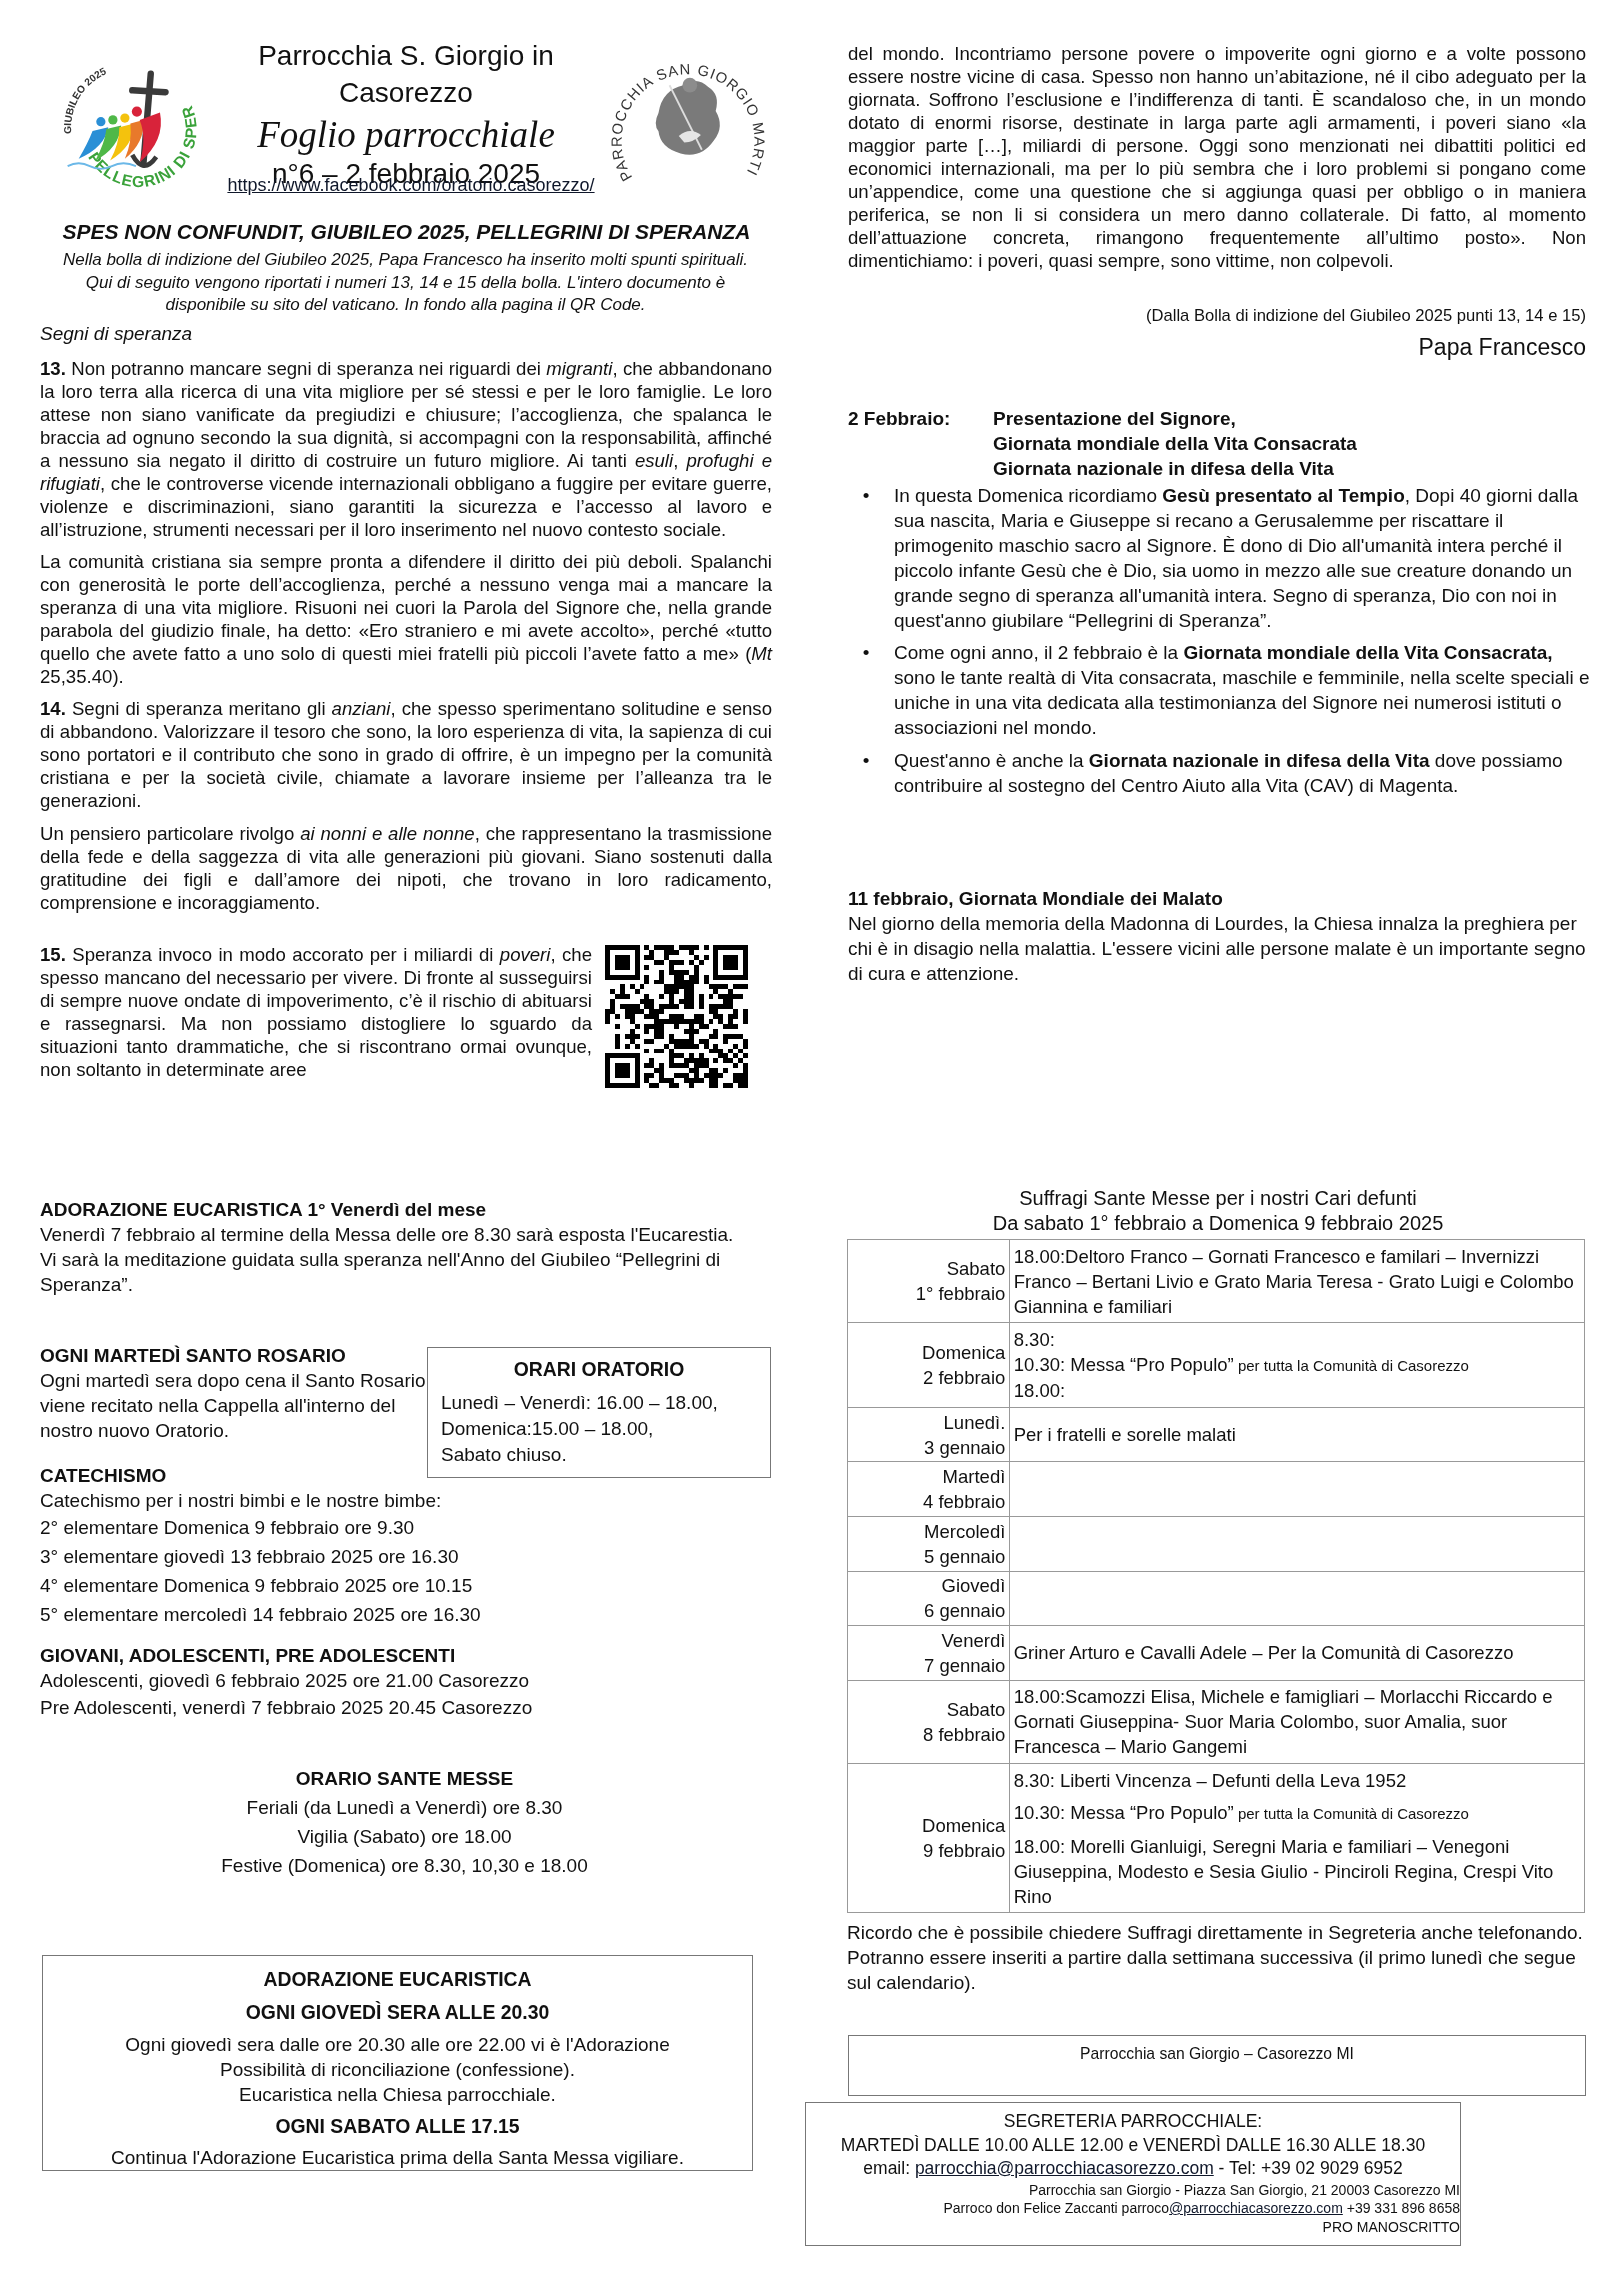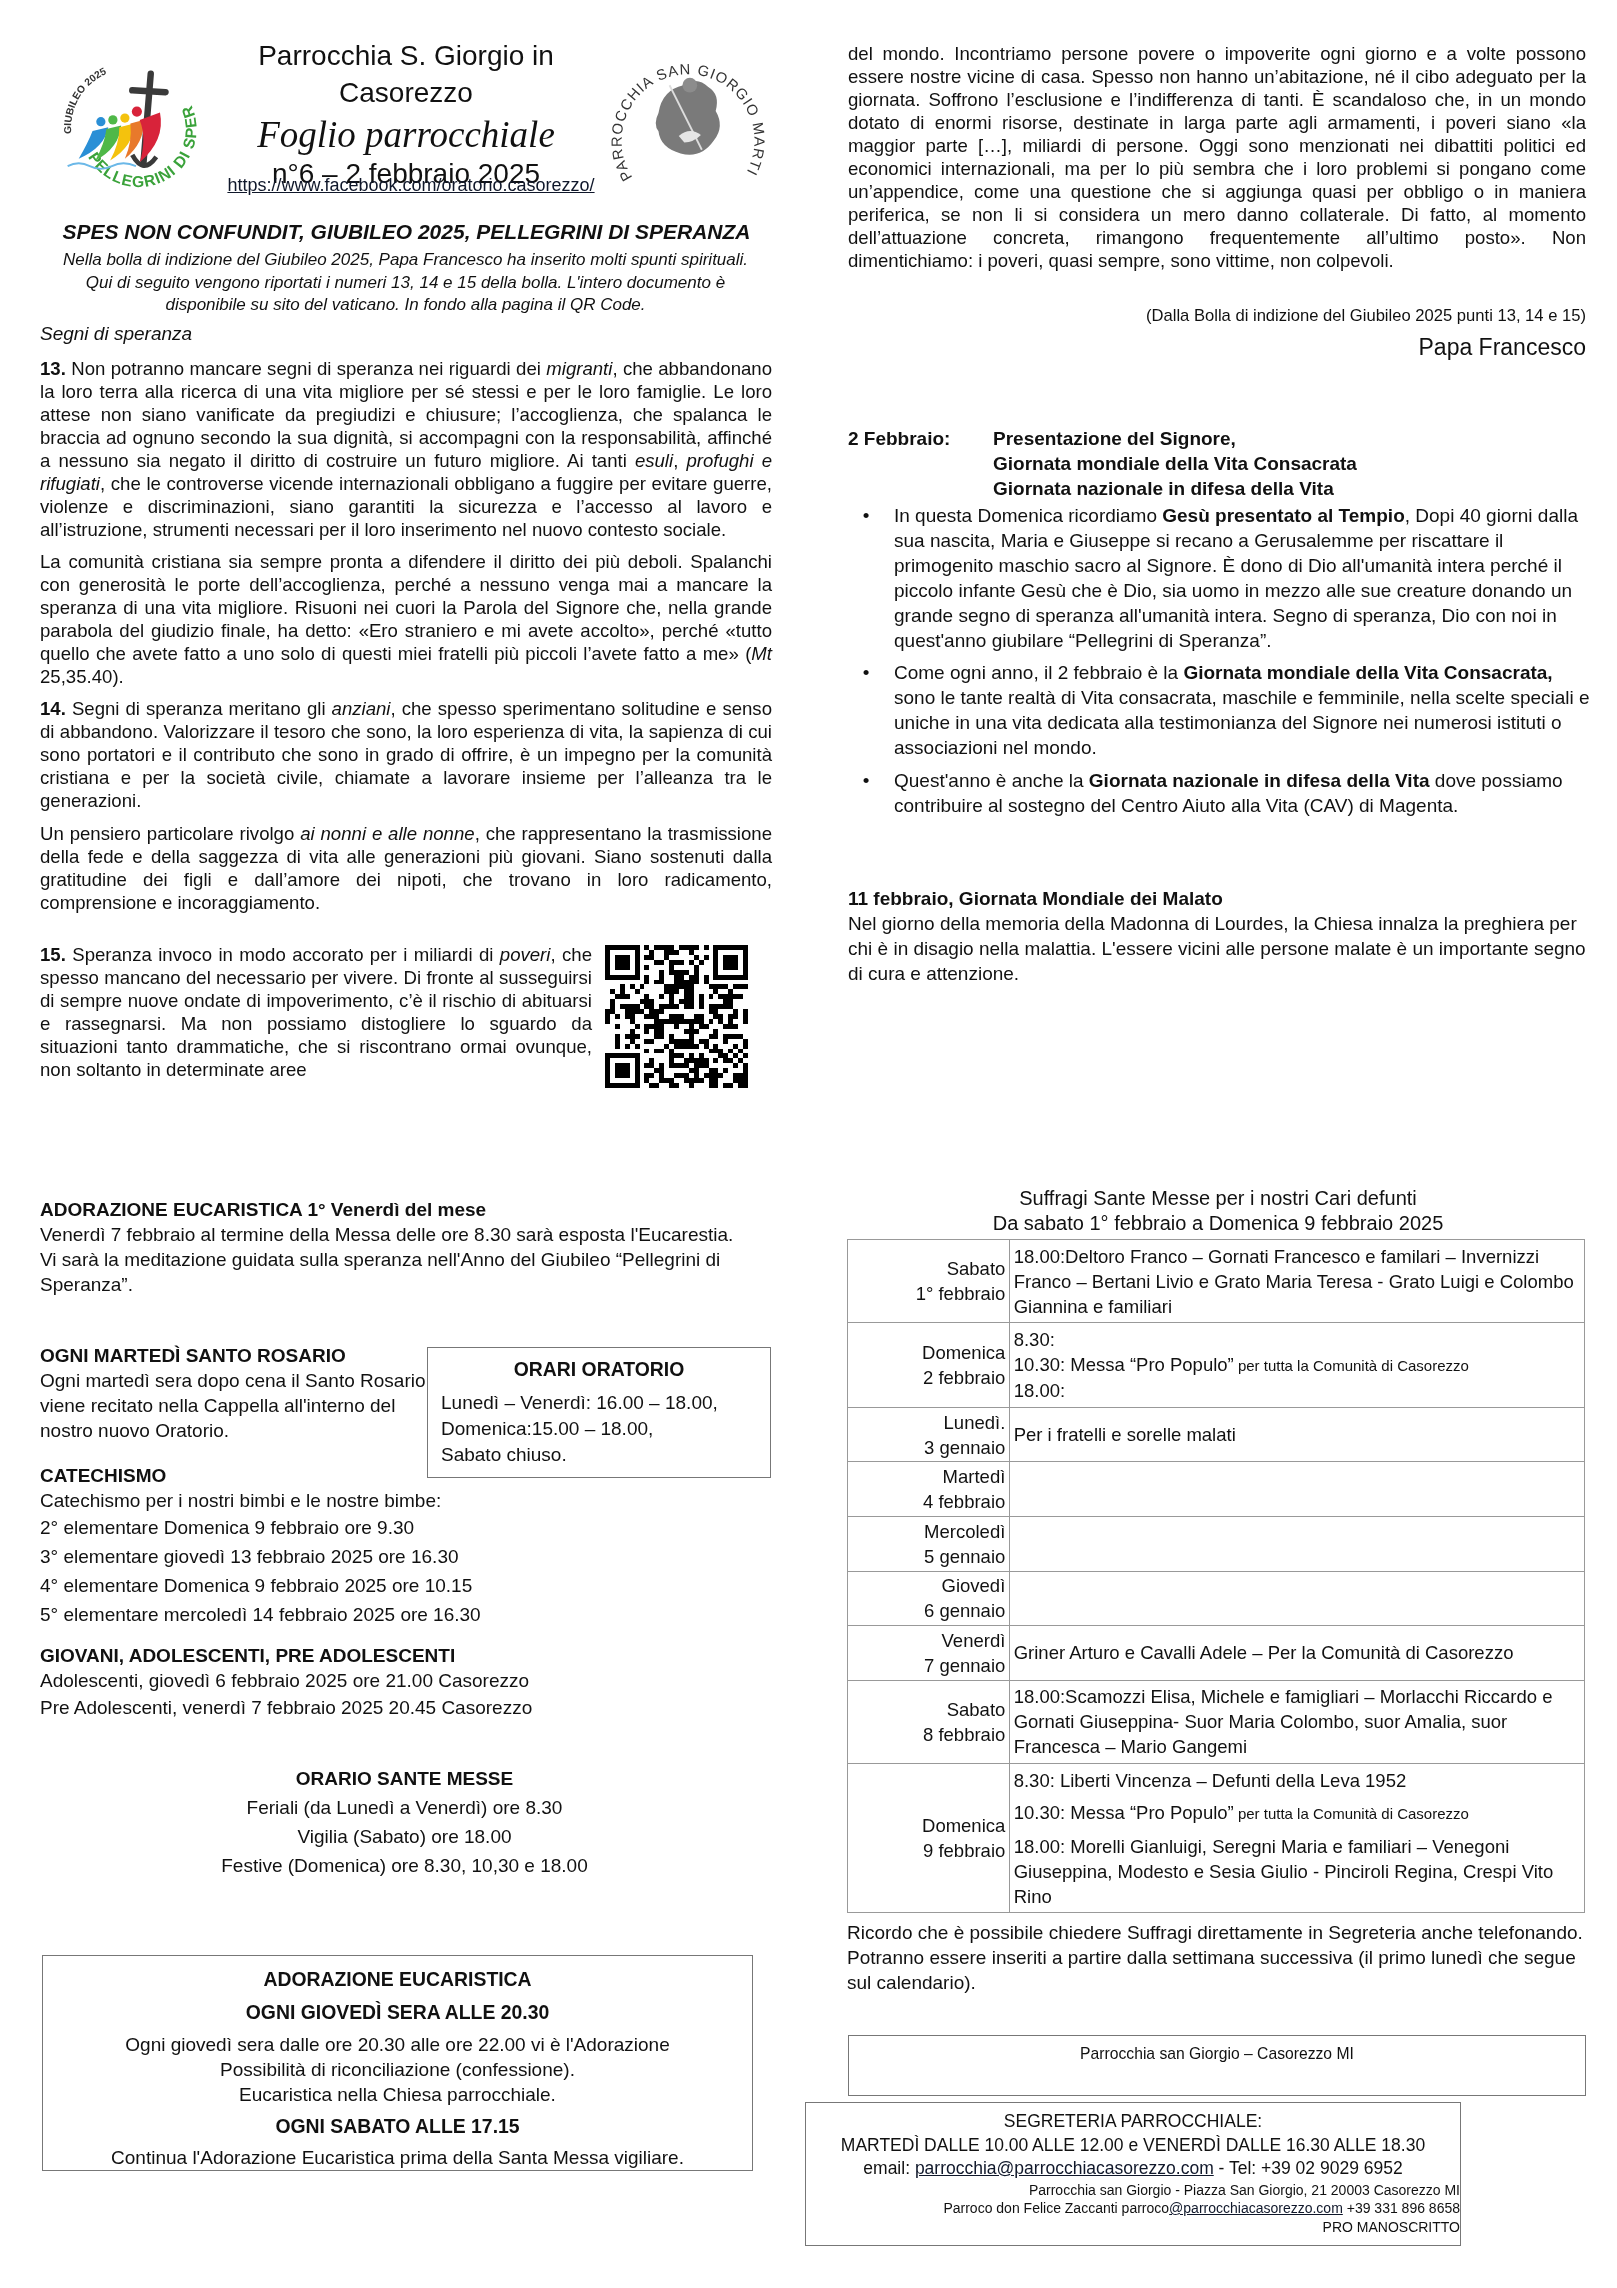--- a/index.html
+++ b/index.html
@@ -26,21 +26,21 @@
   .body { font-size: 18.6px; line-height: 23px; text-align: justify; }
   #col-left-body { left: 40px; top: 357px; width: 732px; }
   #col-left-body p { margin-bottom: 9.2px; }
   #para15 { left: 40px; top: 943px; width: 552px; }
   #qr { left: 605px; top: 945px; width: 143px; height: 143px; }
 
   #col-right-body { left: 848px; top: 42px; width: 738px; }
   #bolla-src { left: 848px; top: 305px; width: 738px; text-align: right; font-size: 16.6px; line-height: 22px; }
   #bolla-author { left: 848px; top: 335px; width: 738px; text-align: right; font-size: 23px; line-height: 24px; }
 
-  #feb2 { left: 848px; top: 426px; width: 748px; font-size: 19px; line-height: 25px; }
+  #feb2 { left: 848px; top: 406px; width: 748px; font-size: 19px; line-height: 25px; }
   #feb2 .head { display: flex; font-weight: bold; }
   #feb2 .head .k { width: 145px; flex-shrink: 0; }
   #feb2 ul { list-style: none; margin-top: 1.8px; }
   #feb2 li { position: relative; padding-left: 46px; margin-bottom: 7.4px; line-height: 25px; }
   #feb2 li .bul { position: absolute; left: 14.8px; top: 0; }
 
   #malato { left: 848px; top: 886px; width: 738px; font-size: 19px; line-height: 25px; }
 
   
   .sec { font-size: 19px; line-height: 25px; }

